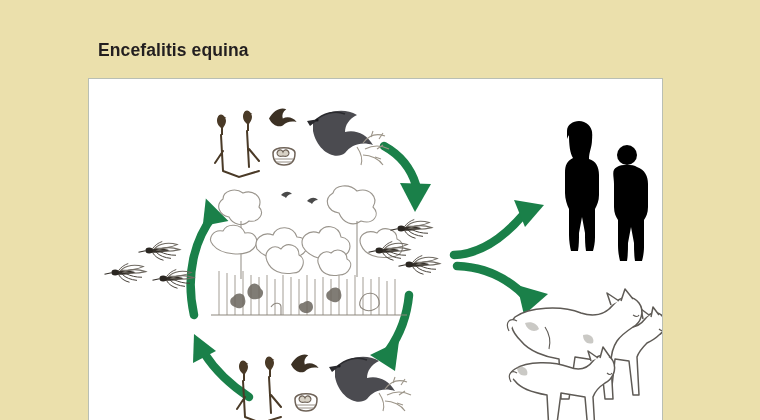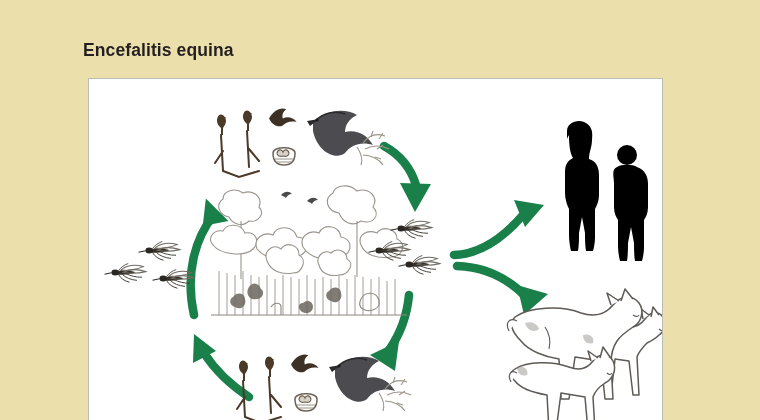--- a/index.html
+++ b/index.html
@@ -9,21 +9,21 @@
   body {
     width: 760px;
     height: 420px;
     background: #ebe0ac;
     font-family: "Liberation Sans", sans-serif;
     overflow: hidden;
     position: relative;
   }
   #page-title {
     position: absolute;
-    left: 83px;
+    left: 98px;
     top: 40px;
     font-size: 17.5px;
     font-weight: bold;
     color: #231f20;
     letter-spacing: 0.1px;
     white-space: nowrap;
   }
   #diagram-panel {
     position: absolute;
     left: 88px;

